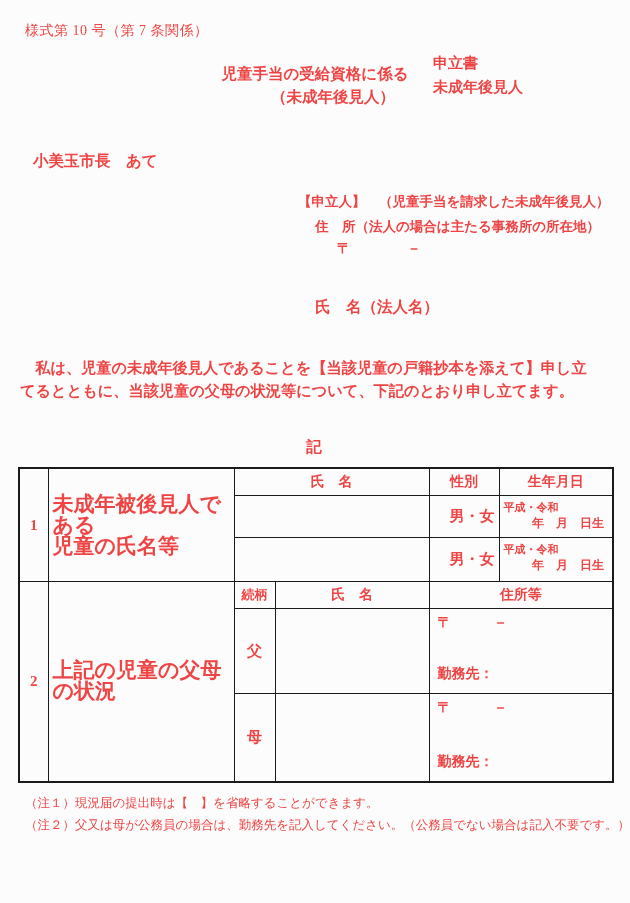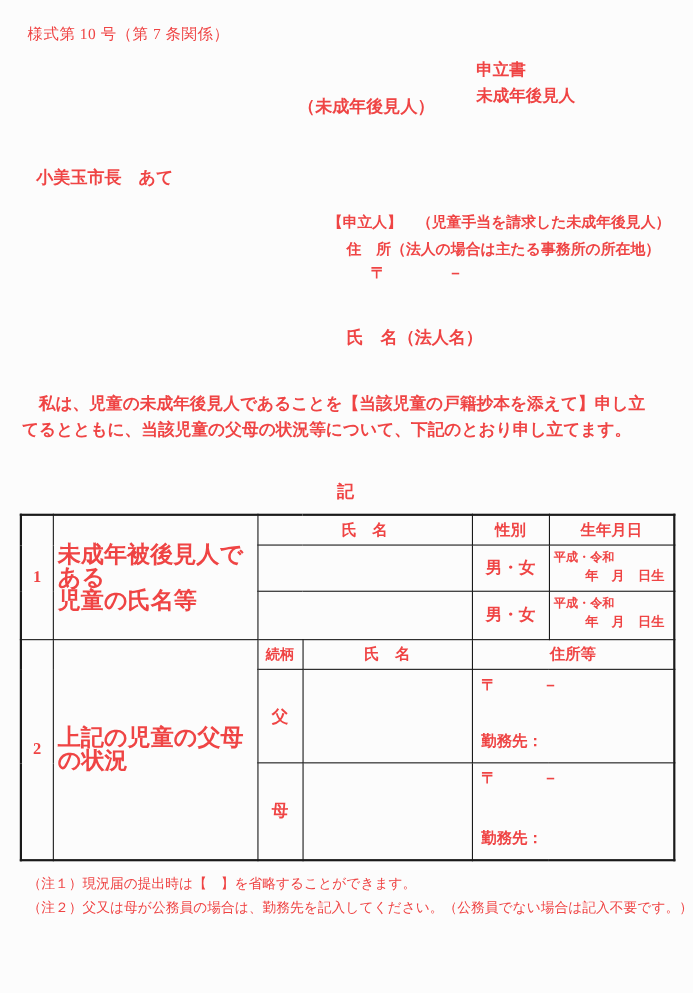--- a/index.html
+++ b/index.html
@@ -35,39 +35,40 @@
   table.form-table td {
     border:1px solid #1a1a1a; padding:4px; font-weight:bold;
     overflow:hidden;
   }
   tr.r1 { height:24px; } tr.r2 { height:42px; } tr.r3 { height:44px; }
   tr.r4 { height:22px; } tr.r5 { height:85px; } tr.r6 { height:88px; }
   td.c-no { text-align:center; font-size:15px; }
   td.c-label { padding-left:8px; font-size:21px; line-height:21px; white-space:pre-line; vertical-align:middle; }
   td.hdr { text-align:center; font-size:14px; vertical-align:middle; }
   td.hdr-sm { text-align:center; font-size:13px; vertical-align:middle; }
-  td.gender { text-align:center; font-size:15px; vertical-align:middle; }
+  td.gender { text-align:right; font-size:15px; vertical-align:middle; }
   td.birth { vertical-align:top; padding:3px 6px 0 6px; }
   td.lightb { border-bottom:1px solid #9a9a9a; }
   .era { font-size:11px; line-height:14px; text-align:left; }
   .ymd { font-size:12px; line-height:15px; text-align:right; padding-right:4px; margin-top:2px; }
   td.rel { text-align:center; font-size:15px; vertical-align:middle; }
   td.addr { position:relative; }
   .postal-line { position:absolute; top:5px; left:8px; font-size:14px; }
   .work-line { position:absolute; bottom:10px; left:8px; font-size:14px; }
   .note1 { left:25px; top:795px; font-size:12.5px; }
   .note2 { left:25px; top:817px; font-size:12.5px; }
 </style>
 </head>
 <body>
 
 <div class="page">
 
   <div class="abs form-no">様式第 10 号（第 7 条関係）</div>
 
+  <div class="abs title-l1 b">児童手当の受給資格に係る</div>
   <div class="abs title-l2 b">（未成年後見人）</div>
   <div class="abs doct1 b">申立書</div>
   <div class="abs doct2 b">未成年後見人</div>
 
   <div class="abs addressee b">小美玉市長　あて</div>
 
   <div class="abs app-heading b">【申立人】　（児童手当を請求した未成年後見人）</div>
   <div class="abs app-address b">住　所（法人の場合は主たる事務所の所在地）</div>
   <div class="abs app-postal b">〒　　　　－</div>
   <div class="abs app-name b">氏　名（法人名）</div>

